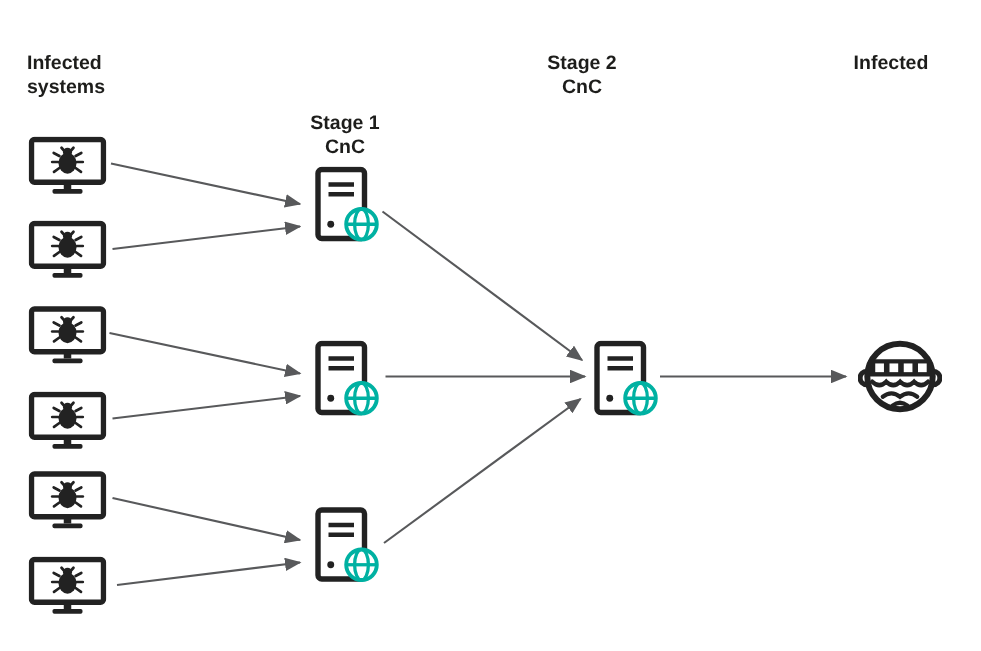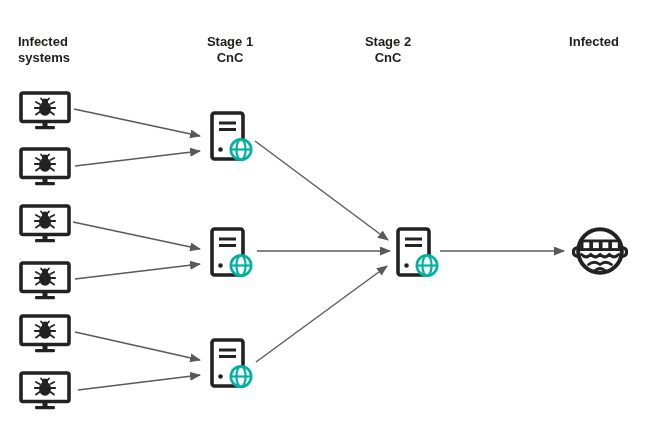--- a/index.html
+++ b/index.html
@@ -108,21 +108,21 @@
 
     <use href="#server-globe" x="396" y="227" width="48" height="52"></use>
 
     <use href="#burglar" x="572" y="222" width="56" height="58"></use>
   </svg>
 
   <div class="hdr" style="left:18px;">
     <span>Infected</span>
     <span>systems</span>
   </div>
-  <div class="hdr centered" style="left:230px;">
+  <div class="hdr centered" style="left:230px;margin-top:40px;">
     <span>Stage 1</span>
     <span>CnC</span>
   </div>
   <div class="hdr centered" style="left:388px;">
     <span>Stage 2</span>
     <span>CnC</span>
   </div>
   <div class="hdr centered" style="left:594px;">
     <span>Infected</span>
     <span></span>

